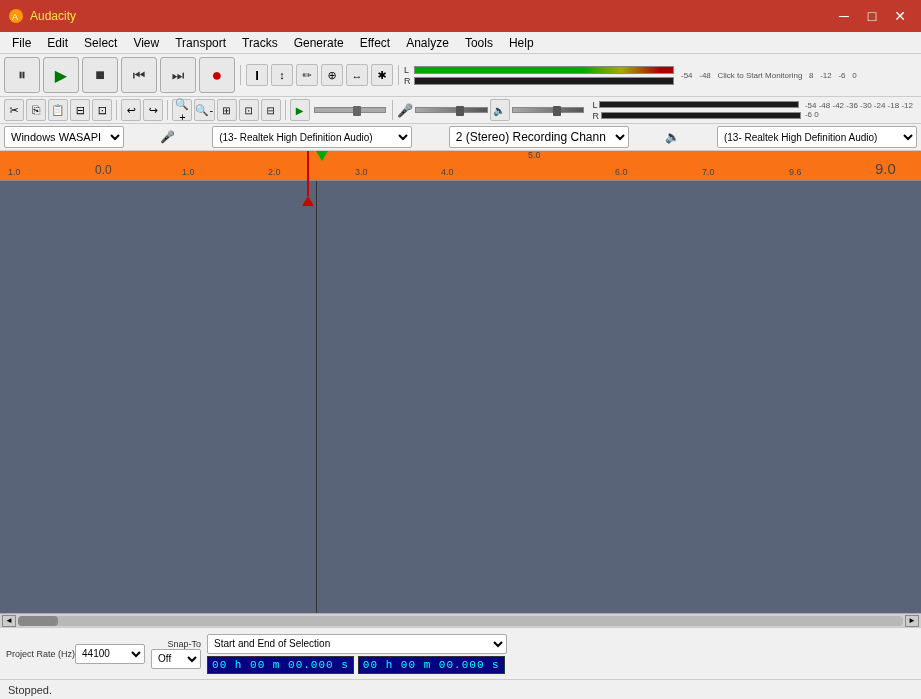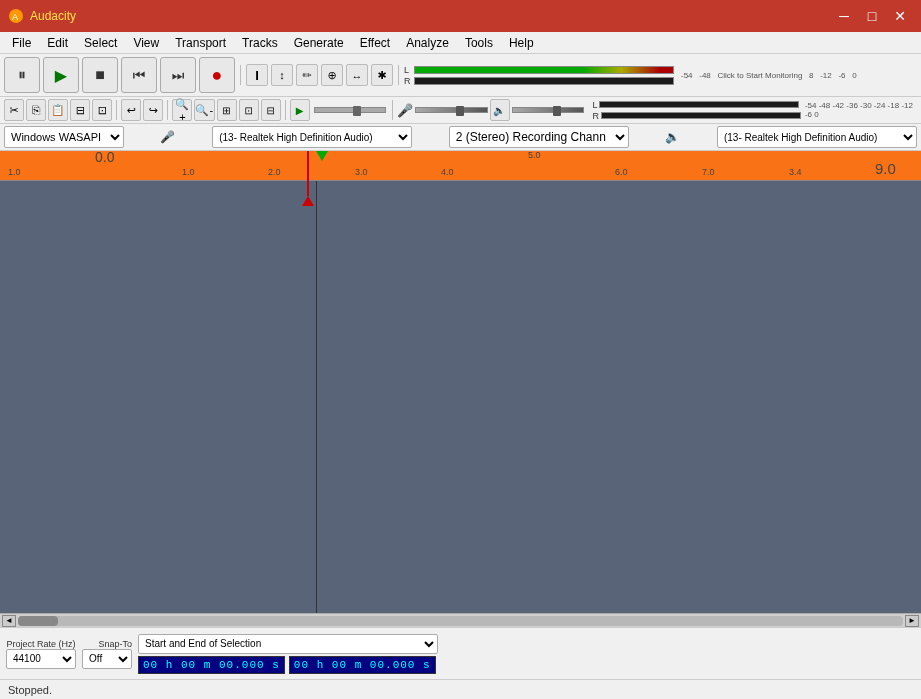--- a/index.html
+++ b/index.html
@@ -241,29 +241,29 @@
     </div>
 
   </div>
 
   <div style="flex:1; display:flex; flex-direction:column; overflow:hidden; position:relative;">
 
     <div class="ruler-container">
 
       <div style="position:absolute;left:316px;top:0;width:0;height:0;border-left:6px solid transparent;border-right:6px solid transparent;border-top:10px solid #00aa00;z-index:10;"></div>
       <div style="position:absolute;left:8px;bottom:3px;font-size:9px;color:#444;">1.0</div>
-      <div style="position:absolute;left:95px;bottom:15px;font-size:14px;color:#444;margin-top:16px;">0.0</div>
+      <div style="position:absolute;left:95px;bottom:3px;font-size:12px;color:#444;margin-top:16px;">0.0</div>
       <div style="position:absolute;left:182px;bottom:3px;font-size:9px;color:#444;">1.0</div>
       <div style="position:absolute;left:268px;bottom:3px;font-size:9px;color:#444;">2.0</div>
       <div style="position:absolute;left:355px;bottom:3px;font-size:9px;color:#444;">3.0</div>
       <div style="position:absolute;left:441px;bottom:3px;font-size:9px;color:#444;">4.0</div>
       <div style="position:absolute;left:528px;bottom:20px;font-size:9px;color:#444;">5.0</div>
       <div style="position:absolute;left:615px;bottom:3px;font-size:9px;color:#444;">6.0</div>
       <div style="position:absolute;left:702px;bottom:3px;font-size:9px;color:#444;">7.0</div>
-      <div style="position:absolute;left:789px;bottom:3px;font-size:9px;color:#444;">3.4</div>
+      <div style="position:absolute;left:789px;bottom:3px;font-size:9px;color:#444;">9.6</div>
       <div style="position:absolute;left:875px;bottom:3px;font-size:15px;color:#444;">9.0</div>
     </div>
 
     <div style="position:absolute;left:307px;top:-85px;z-index:200;pointer-events:none;">
       <div style="width:2px;height:130px;background:#cc0000;position:absolute;left:0;top:0;"></div>
       <div style="width:0;height:0;border-left:6px solid transparent;border-right:6px solid transparent;border-bottom:10px solid #cc0000;position:absolute;left:-5px;top:130px;"></div>
     </div>
 
     <div class="track-area-bg" style="position:relative;">
 
@@ -275,21 +275,21 @@
       <div style="flex:1;height:10px;background:#b8b8b8;border-radius:4px;position:relative;cursor:pointer;">
         <div style="width:40px;height:10px;background:#888;border-radius:4px;position:absolute;left:0;"></div>
       </div>
       <button style="width:14px;height:12px;border:1px solid #888;background:#ccc;font-size:8px;cursor:pointer;">►</button>
     </div>
 
   </div>
 
   <div style="height:52px;background:#f0f0f0;border-top:1px solid #ccc;display:flex;align-items:center;padding:4px 6px;gap:6px;">
 
-    <div style="display:flex;flex-direction:column;align-items:center;">
+    <div style="display:flex;flex-direction:row;align-items:center;">
       <span style="font-size:9px;color:#333;">Project Rate (Hz)</span>
       <select style="width:70px;height:20px;font-size:10px;">
         <option>44100</option>
       </select>
     </div>
 
     <div style="display:flex;flex-direction:column;align-items:flex-end;">
       <span style="font-size:9px;color:#333;">Snap-To</span>
       <select style="width:50px;height:20px;font-size:10px;">
         <option>Off</option>

